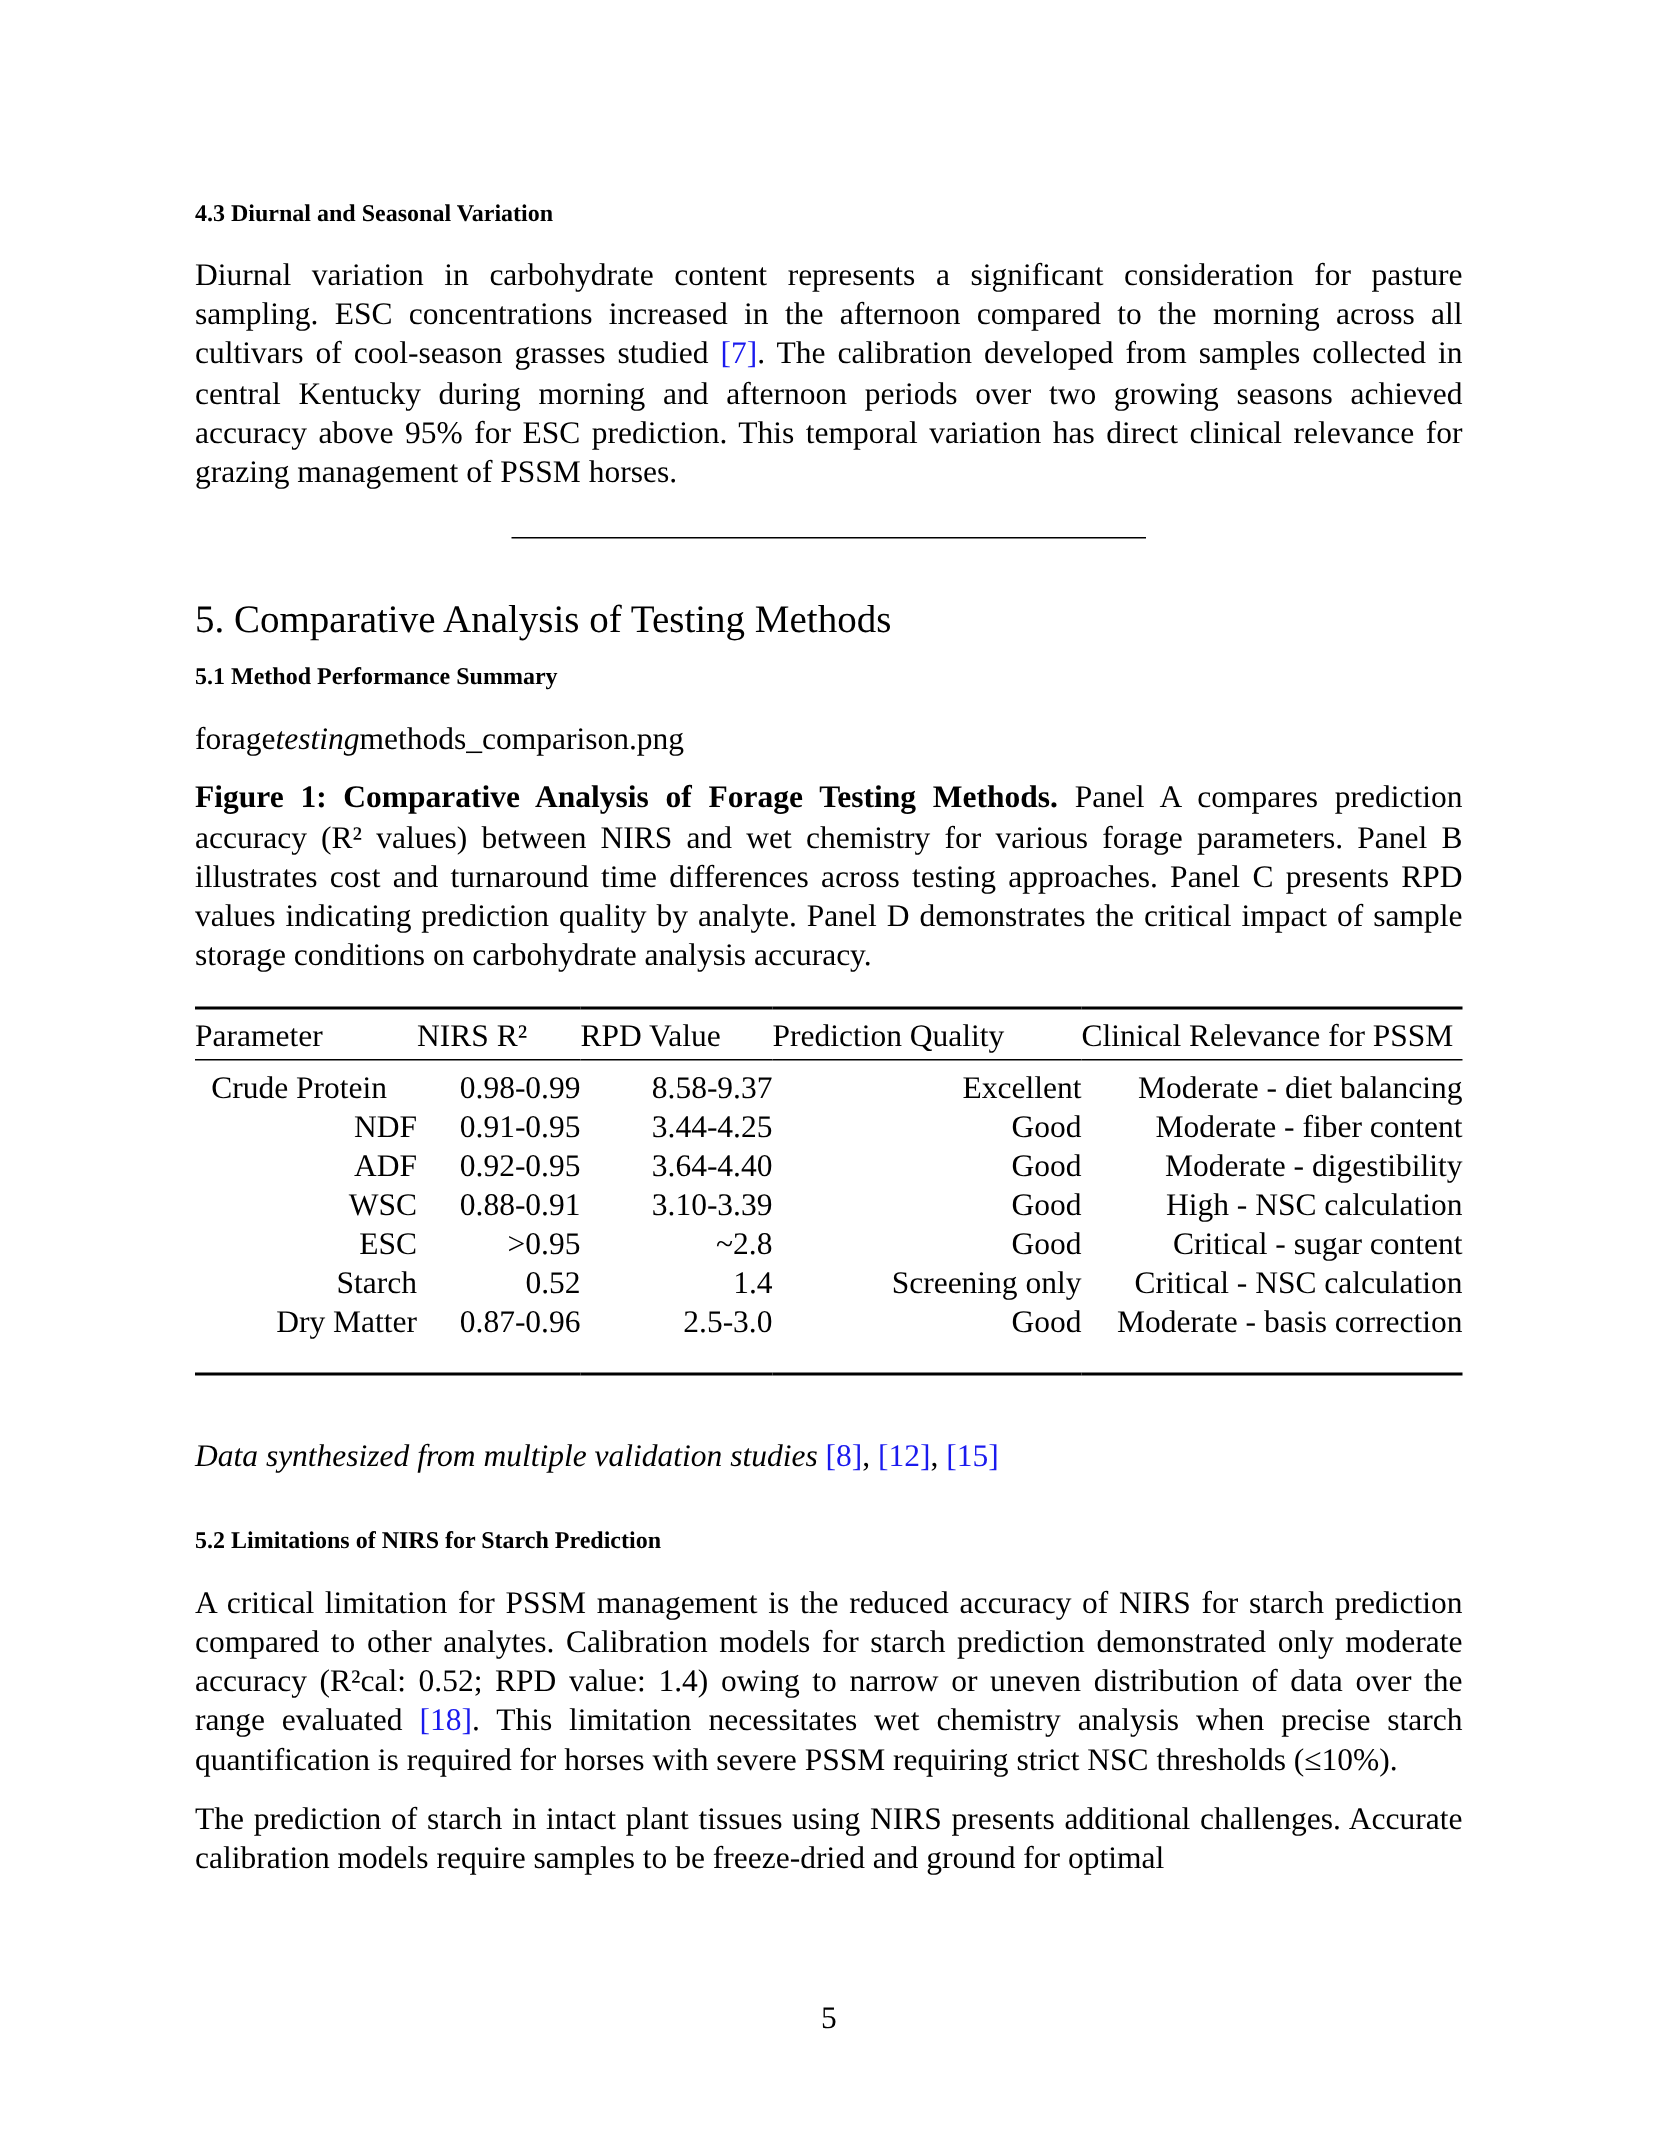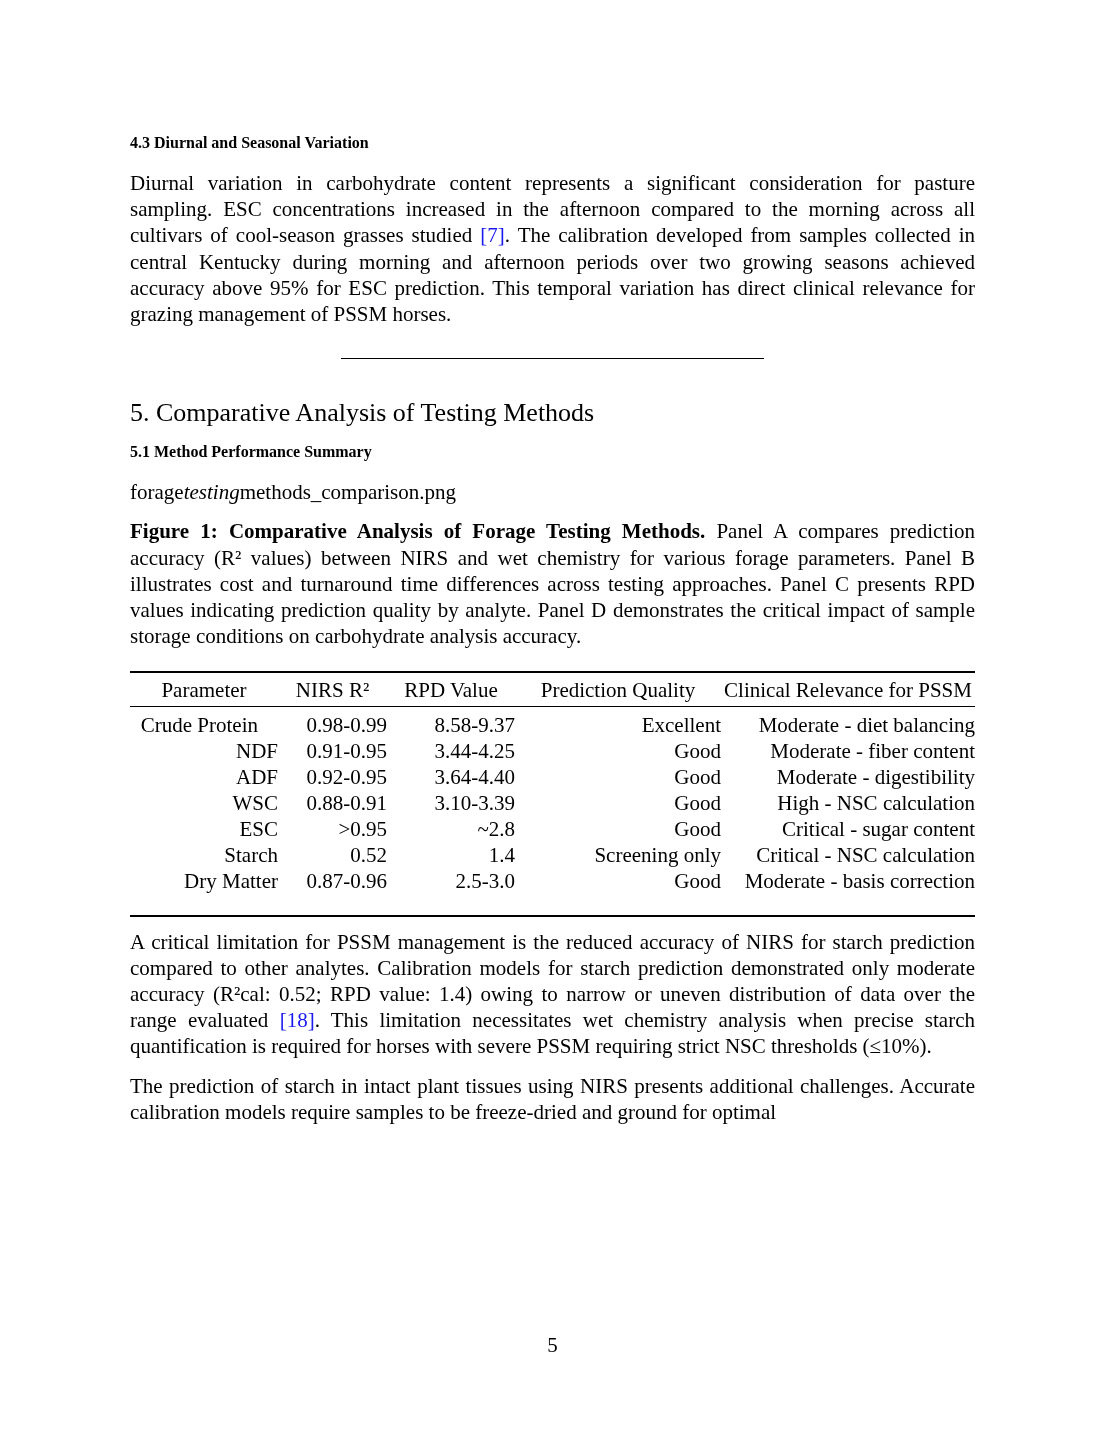--- a/index.html
+++ b/index.html
@@ -12,21 +12,21 @@
     position: absolute; left: 130px; top: 128px; width: 845px;
     font-family: "Liberation Serif", "DejaVu Serif", serif;
     font-size: 21px; line-height: 26.2px;
   }
   .h3 { font-weight: bold; font-size: 16px; margin: 0; line-height: 30px; }
   .h2 { font-weight: normal; font-size: 26px; margin: 0; line-height: 36px; }
   p { margin: 0; text-align: justify; }
   .cite { color: #1a1aee; }
   .hr { width: 423px; height: 0; border-top: 1.5px solid #000; margin: 0 auto; }
   table { border-collapse: collapse; width: 845px; font-size: 21px; }
-  th { font-weight: normal; text-align: center; padding: 4px 0 2px 0; vertical-align: top; }
+  th { font-weight: normal; text-align: left; padding: 4px 0 2px 0; vertical-align: top; }
   td { text-align: right; vertical-align: top; padding: 0; line-height: 26px; }
   thead tr { border-top: 2px solid #000; border-bottom: 1.2px solid #000; }
   tbody tr.last { border-bottom: 2px solid #000; }
   .c1 { width: 128px; } .c2 { width: 109px; } .c3 { width: 128px; } .c4 { width: 206px; }
   .note { font-style: italic; }
   .pagenum { position: absolute; top: 1333px; left: 0; width: 1105px; text-align: center;
     font-family: "Liberation Serif", "DejaVu Serif", serif; font-size: 21px; }
 </style>
 </head>
 <body>
@@ -102,20 +102,22 @@
       <tr class="last">
         <td style="padding-bottom:21px">Dry Matter</td>
         <td style="padding-bottom:5px">0.87-0.96</td>
         <td style="padding-bottom:5px">2.5-3.0</td>
         <td style="padding-bottom:5px">Good</td>
         <td style="padding-bottom:5px">Moderate - basis correction</td>
       </tr>
     </tbody>
   </table>
 
+  <p style="margin-top:40px"><span class="note">Data synthesized from multiple validation studies </span><a class="cite">[8]</a><span>, </span><a class="cite">[12]</a><span>, </span><a class="cite">[15]</a></p>
 
+  <div class="h3" style="margin-top:30px">5.2 Limitations of NIRS for Starch Prediction</div>
 
   <p style="margin-top:12px"><span>A critical limitation for PSSM management is the reduced accuracy of NIRS for starch prediction compared to other analytes. Calibration models for starch prediction demonstrated only moderate accuracy (R²cal: 0.52; RPD value: 1.4) owing to narrow or uneven distribution of data over the range evaluated </span><a class="cite">[18]</a><span>. This limitation necessitates wet chemistry analysis when precise starch quantification is required for horses with severe PSSM requiring strict NSC thresholds (≤10%).</span></p>
 
   <p style="margin-top:13px">The prediction of starch in intact plant tissues using NIRS presents additional challenges. Accurate calibration models require samples to be freeze-dried and ground for optimal</p>
 </div>
 
 <div class="pagenum">5</div>
 
 </body></html>

